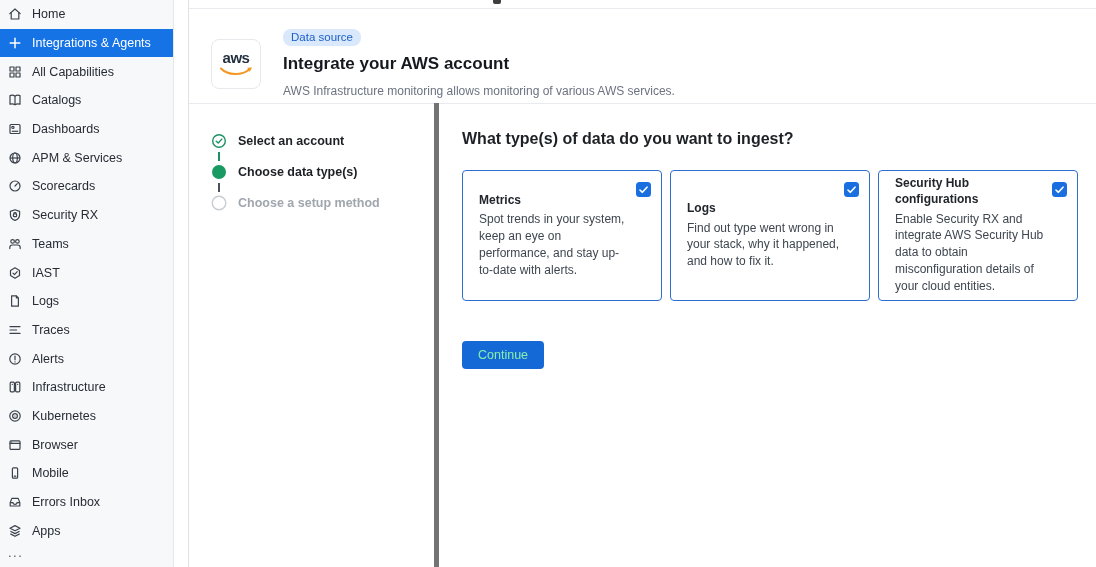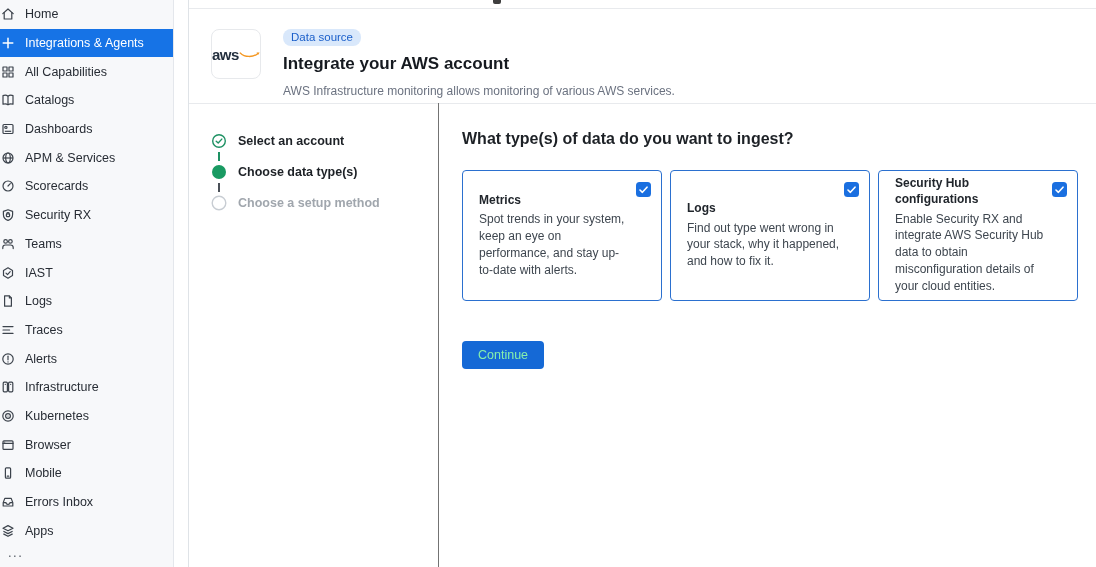--- a/index.html
+++ b/index.html
@@ -7,21 +7,21 @@
     width:1096px; height:567px; position:relative; overflow:hidden;
     background:#ffffff; font-family:"Liberation Sans", sans-serif;
     -webkit-font-smoothing:antialiased;
   }
   
   .sidebar {
     position:absolute; left:0; top:0; width:174px; height:567px;
     background:#f7f8fa; border-right:1px solid #e4e7ec; box-sizing:border-box;
   }
   .nav-item {
-    height:28.7px; display:flex; align-items:center; 
+    height:28.7px; display:flex; align-items:center; padding-left:7px;
     cursor:pointer; color:#3c434c;
   }
   .nav-item svg { flex:0 0 16px; display:block; }
   .nav-label { margin-left:9px; font-size:12.5px; color:#272c34; white-space:nowrap; }
   .nav-item.selected { background:#1673e6; color:#ffffff; }
   .nav-item.selected .nav-label { color:#ffffff; }
   .sidebar-overflow {
     margin:3px 0 0 8px; font-size:13px; letter-spacing:1.5px; color:#565d66; cursor:pointer;
     line-height:10px;
   }
@@ -30,37 +30,37 @@
     position:absolute; left:188px; top:0; right:0; height:567px;
     border-left:1px solid #dfe3e7; background:#fff;
   }
   .top-strip { height:8px; border-bottom:1px solid #e8eaed; }
   .top-fragment {
     position:absolute; left:304px; top:0; width:8px; height:4px;
     background:#3f3f3f; border-radius:0 0 2px 2px;
   }
   .header { position:relative; height:94px; border-bottom:1px solid #e8eaed; }
   .logo-box {
-    position:absolute; left:22px; top:20px; width:48px; height:48px;
+    position:absolute; left:22px; top:30px; width:48px; height:48px;
     border:1px solid #e7e9ec; border-radius:8px; background:#fff;
-    display:flex; flex-direction:row; align-items:center; justify-content:center;
+    display:flex; flex-direction:column; align-items:center; justify-content:center;
   }
   .logo-text { font-weight:bold; font-size:15px; color:#232f3e; line-height:1; letter-spacing:-0.5px; }
   .logo-smile { margin-top:2px; display:block; }
   .header-text { position:absolute; left:94px; top:18px; }
   .badge {
     display:inline-block; background:#d9e8fb; color:#1b5fca;
     font-size:11.5px; padding:2px 8px 3px; border-radius:8px;
   }
   .page-title { font-size:17px; font-weight:bold; color:#161a20; margin:8px 0 0; }
   .subtitle { font-size:12px; color:#6b7280; margin-top:10px; }
   
   .content { position:absolute; top:103px; left:0; right:0; bottom:0; display:flex; }
   .stepper-col {
-    width:250px; box-sizing:border-box; border-right:1px solid #737373;
+    width:250px; box-sizing:border-box; border-right:5px solid #737373;
     padding:30px 0 0 22px; flex:0 0 250px;
   }
   .step-row { display:flex; align-items:center; }
   .step-row svg { display:block; }
   .step-label { margin-left:11px; font-size:12.5px; font-weight:bold; color:#1d2126; white-space:nowrap; }
   .step-label.pending { color:#a0a6ad; }
   .connector { width:2px; height:9px; margin:3px 0 3px 7px; }
   .connector.green { background:#1d9163; }
   .connector.dark { background:#4a5058; }
   .cards-col { flex:1; padding:27px 0 0 23px; }

